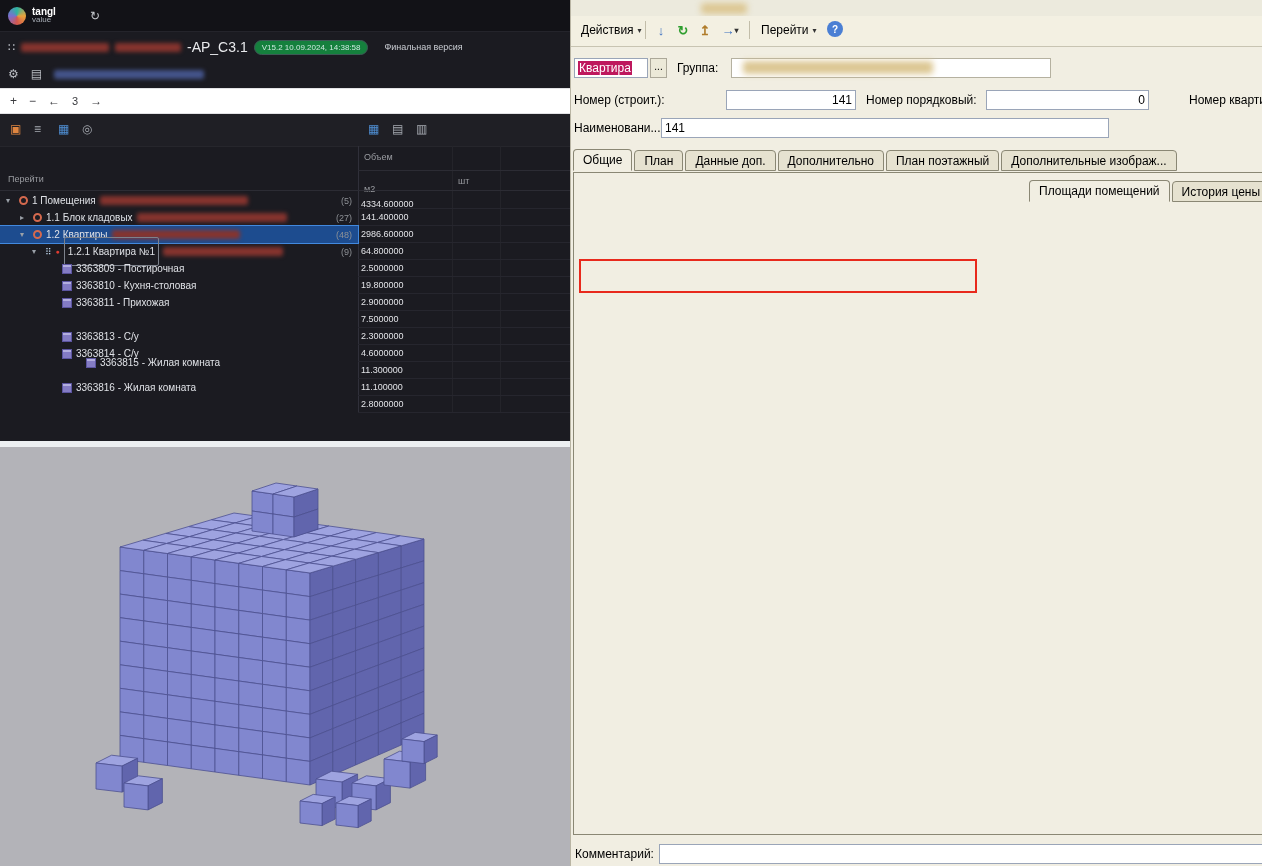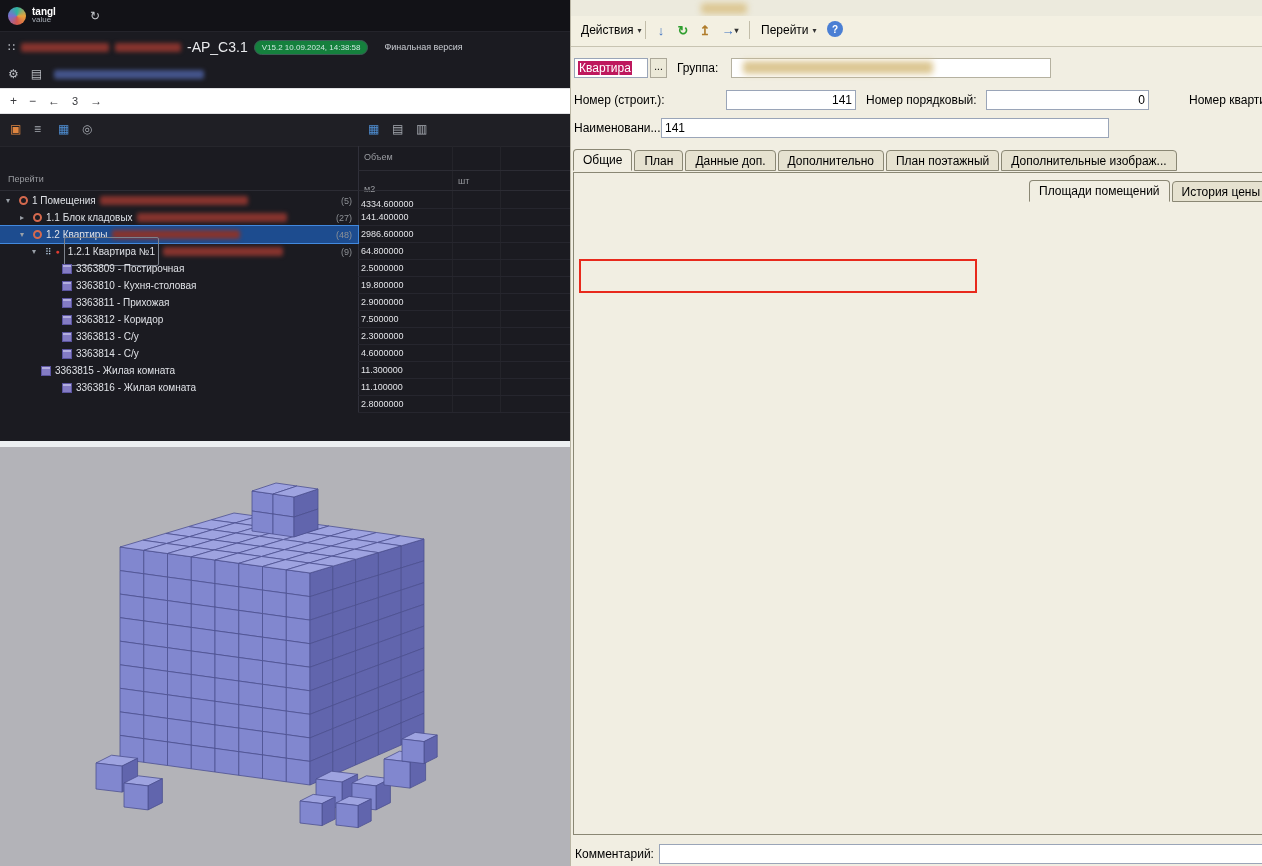--- a/index.html
+++ b/index.html
@@ -186,33 +186,29 @@
         <span>3363809 - Постирочная</span>
       </div>
     <div class="trow" style="top:277px;padding-left:62px">
         <span class="cubeic"></span>
         <span>3363810 - Кухня-столовая</span>
       </div>
     <div class="trow" style="top:294px;padding-left:62px">
         <span class="cubeic"></span>
         <span>3363811 - Прихожая</span>
       </div>
-    <div class="trow" style="top:311px;padding-left:62px">
-        <span class="cubeic"></span>
-        <span>3363812 - Коридор</span>
-      </div>
     <div class="trow" style="top:328px;padding-left:62px">
         <span class="cubeic"></span>
         <span>3363813 - С/у</span>
       </div>
     <div class="trow" style="top:345px;padding-left:62px">
         <span class="cubeic"></span>
         <span>3363814 - С/у</span>
       </div>
-    <div class="trow" style="top:362px;padding-left:41px">
+    <div class="trow" style="top:354px;padding-left:86px">
         <span class="cubeic"></span>
         <span>3363815 - Жилая комната</span>
       </div>
     <div class="trow" style="top:379px;padding-left:62px">
         <span class="cubeic"></span>
         <span>3363816 - Жилая комната</span>
       </div>
 
     <div class="vrow" style="top:196px">4334.600000</div>
     <div class="vrow" style="top:209px">141.400000</div>

